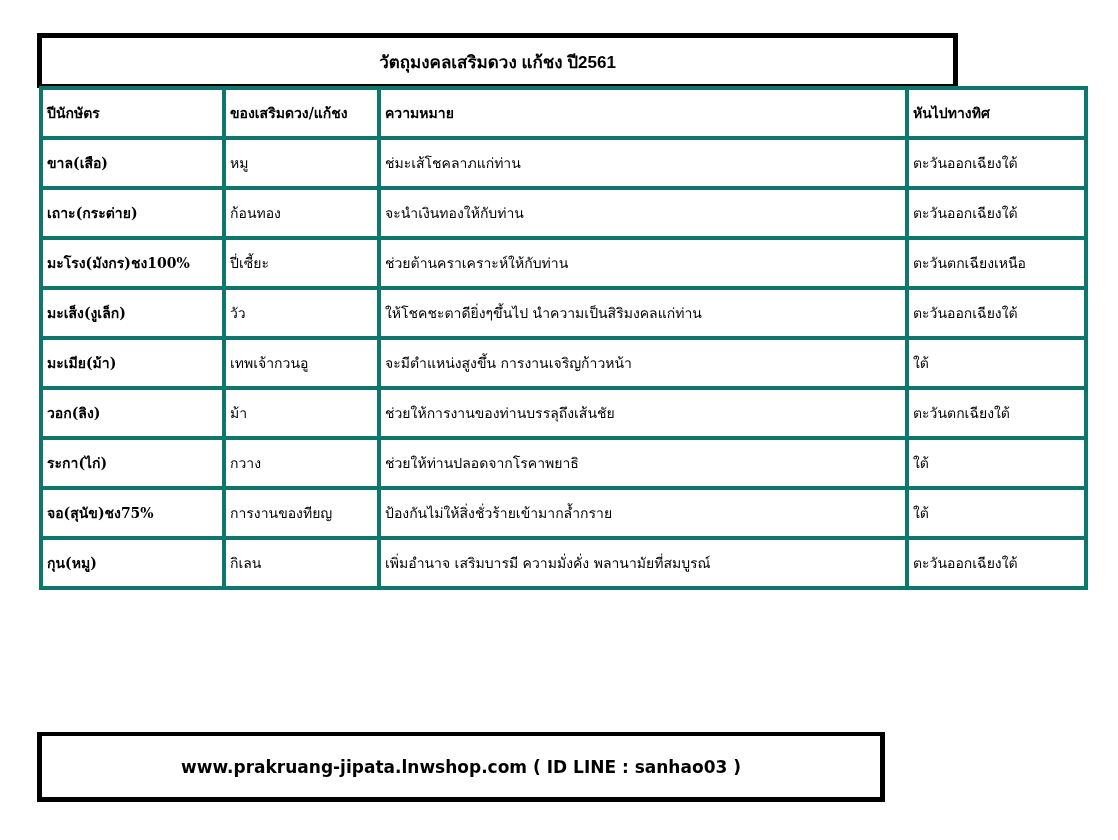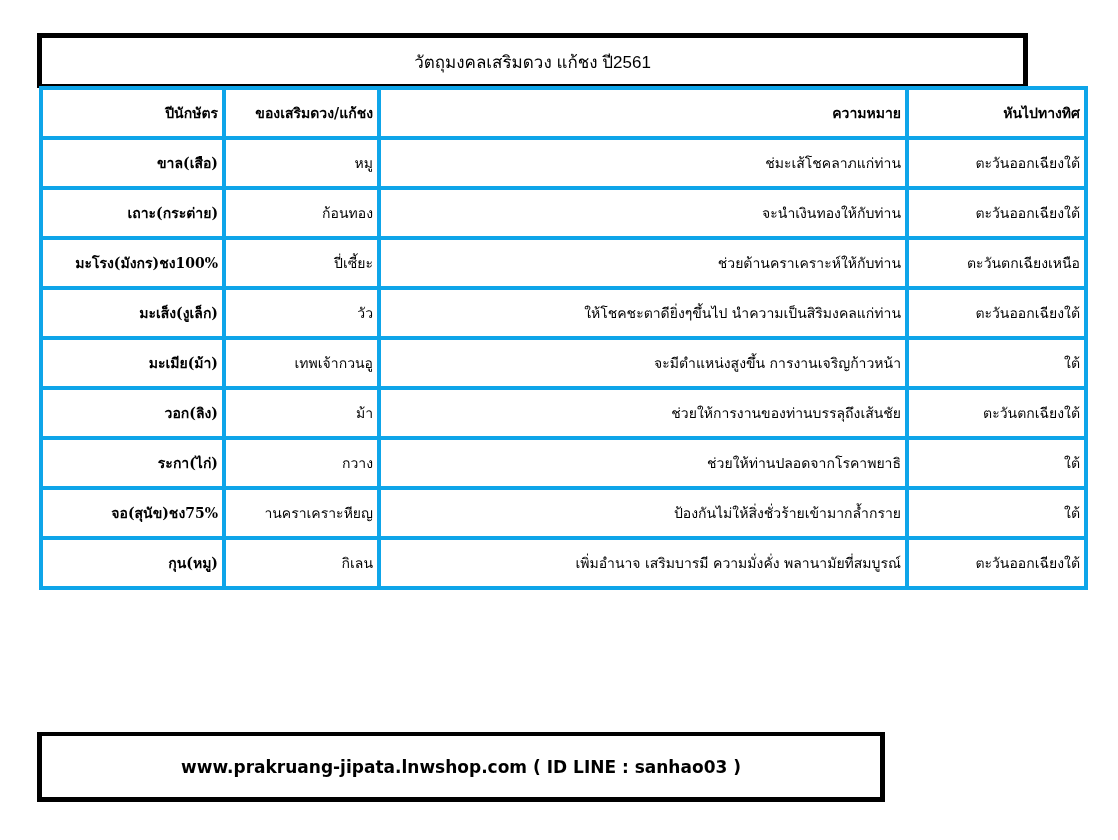--- a/index.html
+++ b/index.html
@@ -1,27 +1,27 @@
 <!DOCTYPE html>
 <html><head>
 <meta charset="utf-8">
 <style>
   html, body { margin:0; padding:0; background:#ffffff; }
   body { width:1118px; height:840px; position:relative; overflow:hidden;
          font-family:"DejaVu Serif", "Liberation Serif", serif; color:#000; }
   .sheet { position:absolute; left:37px; top:33px; width:1047px; }
-  .title-band { position:absolute; left:0; top:0; width:991px; height:55px;
+  .title-band { position:absolute; left:0; top:0; width:921px; height:55px;
                 box-sizing:border-box; border:5px solid #000; border-bottom:4px solid #000;
                 display:flex; align-items:center; justify-content:center;
                 font-family:"Liberation Sans", "DejaVu Sans", sans-serif;
-                font-weight:normal; font-size:17px;text-align:center; }
+                font-weight:bold; font-size:17px;text-align:center; }
   table.grid { position:absolute; left:2px; top:53px; width:1045px;
                border-collapse:collapse; table-layout:fixed; }
-  table.grid td, table.grid th { border:4px solid #0ea5e9; height:42px; padding:0 4px;
-               text-align:right; vertical-align:middle; overflow:hidden; white-space:nowrap; }
+  table.grid td, table.grid th { border:4px solid #0f766e; height:42px; padding:0 4px;
+               text-align:left; vertical-align:middle; overflow:hidden; white-space:nowrap; }
   table.grid th { font-weight:bold; font-size:14px; }
   table.grid td { font-size:14px; }
   table.grid td.zodiac { font-weight:bold; }
   table.grid tr { height:50px; }
   .footer { position:absolute; left:0; top:699px; width:848px; height:70px;
             box-sizing:border-box; border:5px solid #000; border-top:4px solid #000;
             display:flex; align-items:center; justify-content:center;
             font-family:"DejaVu Sans", "Liberation Sans", sans-serif;
             font-weight:bold; font-size:17px; }
 </style>
@@ -84,21 +84,21 @@
         <td>ตะวันตกเฉียงใต้</td>
       </tr>
       <tr>
         <td class="zodiac">ระกา(ไก่)</td>
         <td>กวาง</td>
         <td>ช่วยให้ท่านปลอดจากโรคาพยาธิ</td>
         <td>ใต้</td>
       </tr>
       <tr>
         <td class="zodiac">จอ(สุนัข)ชง75%</td>
-        <td>านคราเคราะหียญ</td>
+        <td>การงานของทียญ</td>
         <td>ป้องกันไม่ให้สิ่งชั่วร้ายเข้ามากล้ำกราย</td>
         <td>ใต้</td>
       </tr>
       <tr>
         <td class="zodiac">กุน(หมู)</td>
         <td>กิเลน</td>
         <td>เพิ่มอำนาจ เสริมบารมี ความมั่งคั่ง พลานามัยที่สมบูรณ์</td>
         <td>ตะวันออกเฉียงใต้</td>
       </tr>
     </tbody>

